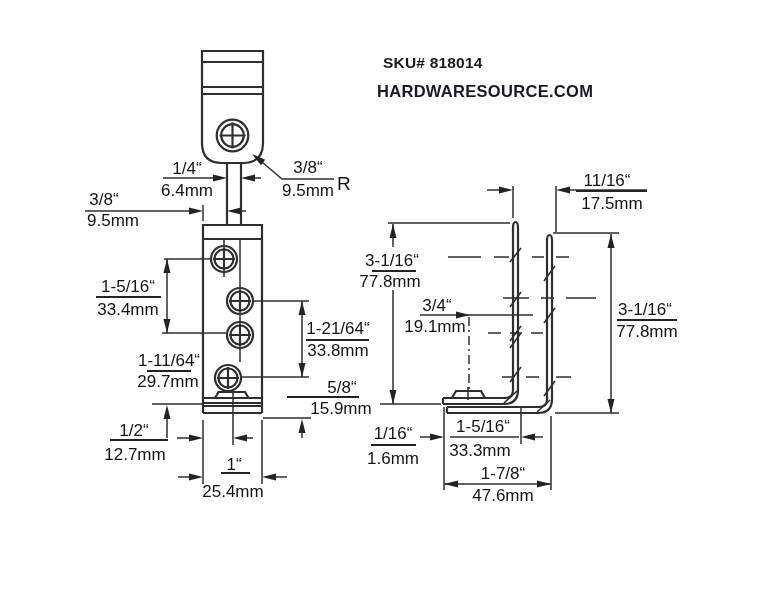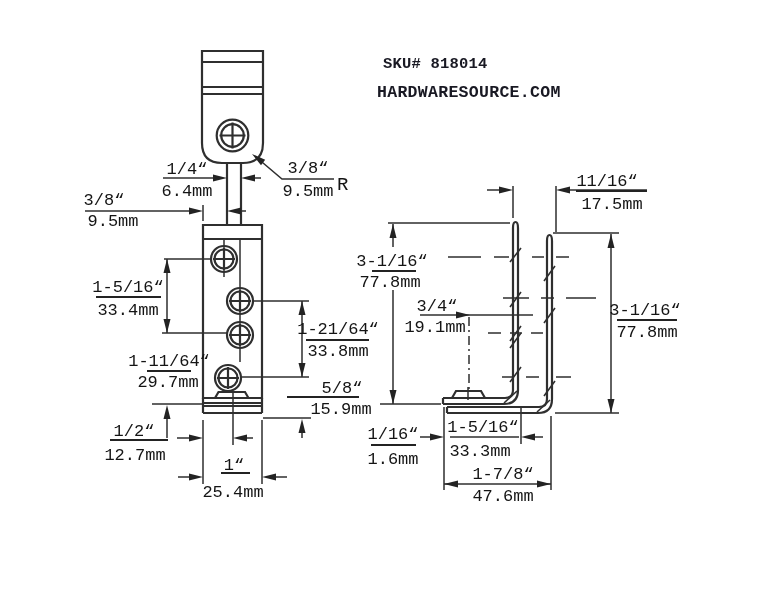--- a/index.html
+++ b/index.html
@@ -1,17 +1,17 @@
 <!DOCTYPE html>
 <html><head>
 <meta charset="utf-8">
 <style>
   html,body{margin:0;padding:0;background:#ffffff;}
   .stage{position:relative;width:759px;height:601px;background:#ffffff;overflow:hidden;
-         font-family:Liberation Mono, monospace;}
+         font-family:Liberation Sans, sans-serif;}
   svg{display:block;}
   .outline{stroke:#2f2f2f;stroke-width:2.2;fill:none;stroke-linecap:butt;}
   .thin{stroke:#2f2f2f;stroke-width:1.5;fill:none;}
   .ul{stroke:#232323;stroke-width:2;fill:none;}
   .arr{fill:#232323;stroke:none;}
   .dashrow{stroke:#2f2f2f;stroke-width:1.5;fill:none;}
   .cline{stroke:#2f2f2f;stroke-width:1.5;fill:none;stroke-dasharray:9 4 2 4;}
   .hatch{stroke:#2f2f2f;stroke-width:1.6;fill:none;}
   .dimtext{fill:#141414;font-size:17px;}
   .rtext{fill:#141414;font-size:19px;}

